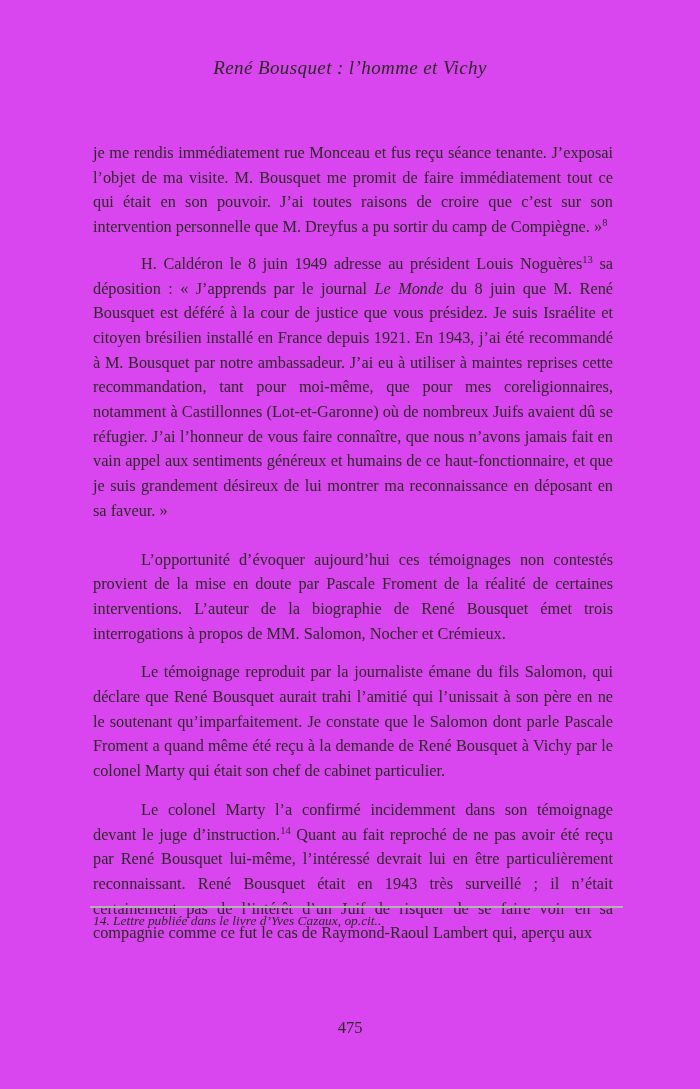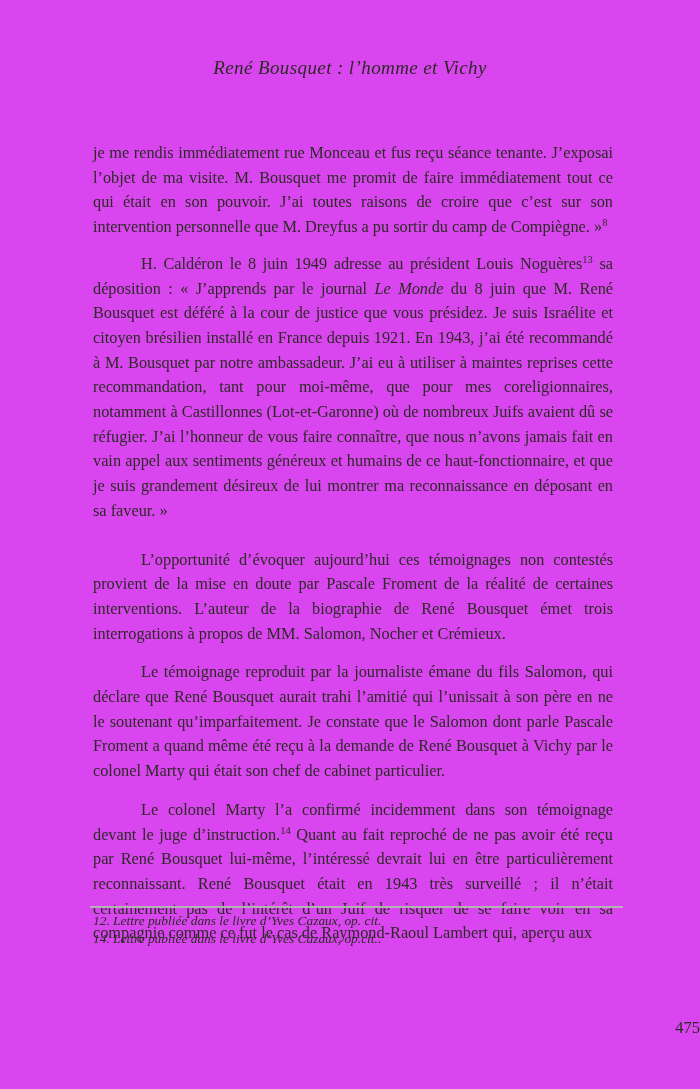--- a/index.html
+++ b/index.html
@@ -79,21 +79,21 @@
     color: #2d2a26;
   }
   .footnotes .fn {
     margin: 0;
   }
   .page-number {
     position: absolute;
     top: 1018px;
     left: 0;
     width: 700px;
-    text-align: right;
+    text-align: center;
     font-size: 16.5px;
     color: #2d2a26;
   }
 </style>
 </head>
 <body>
 
 <div class="page">
 
   <div class="running-title">René Bousquet : l’homme et Vichy</div>
@@ -108,19 +108,18 @@
 
     <p class="indent"><span>Le témoignage reproduit par la journaliste émane du fils Salomon, qui déclare que René Bousquet aurait trahi l’amitié qui l’unissait à son père en ne le soutenant qu’imparfaitement. Je constate que le Salomon dont parle Pascale Froment a quand même été reçu à la demande de René Bousquet à Vichy par le colonel Marty qui était son chef de cabinet particulier.</span></p>
 
     <p class="indent"><span>Le colonel Marty l’a confirmé incidemment dans son témoignage devant le juge d’instruction.</span><sup class="fn-ref">14</sup><span> Quant au fait reproché de ne pas avoir été reçu par René Bousquet lui-même, l’intéressé devrait lui en être particulièrement reconnaissant. René Bousquet était en 1943 très surveillé ; il n’était certainement pas de l’intérêt d’un Juif de risquer de se faire voir en sa compagnie comme ce fut le cas de Raymond-Raoul Lambert qui, aperçu aux</span></p>
 
   </div>
 
   <div class="footnote-rule"></div>
 
   <div class="footnotes">
-    <p class="fn">12. Lettre publiée dans le livre d’Yves Cazaux, op. cit.</p>
     <p class="fn">14. Lettre publiée dans le livre d’Yves Cazaux, op.cit..</p>
   </div>
 
   <div class="page-number">475</div>
 
 </div>
 
 </body></html>

